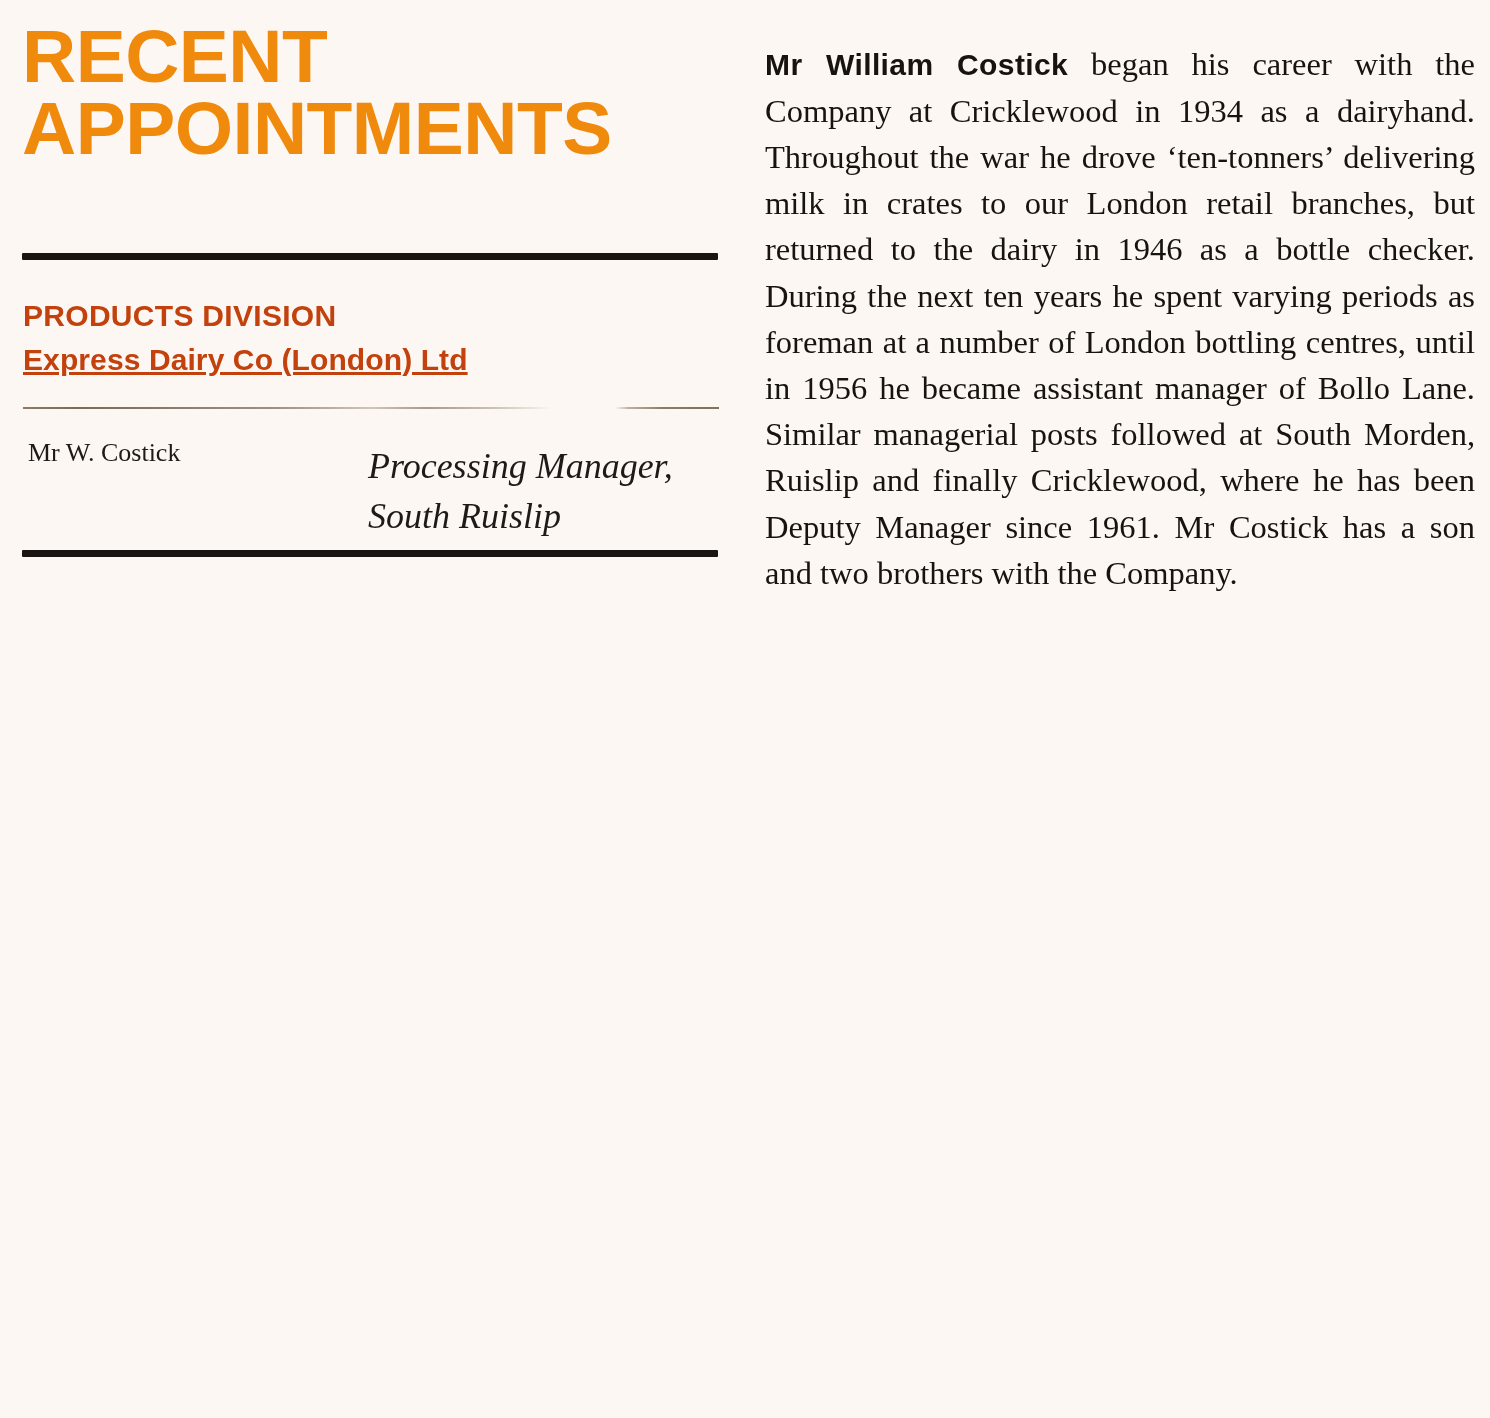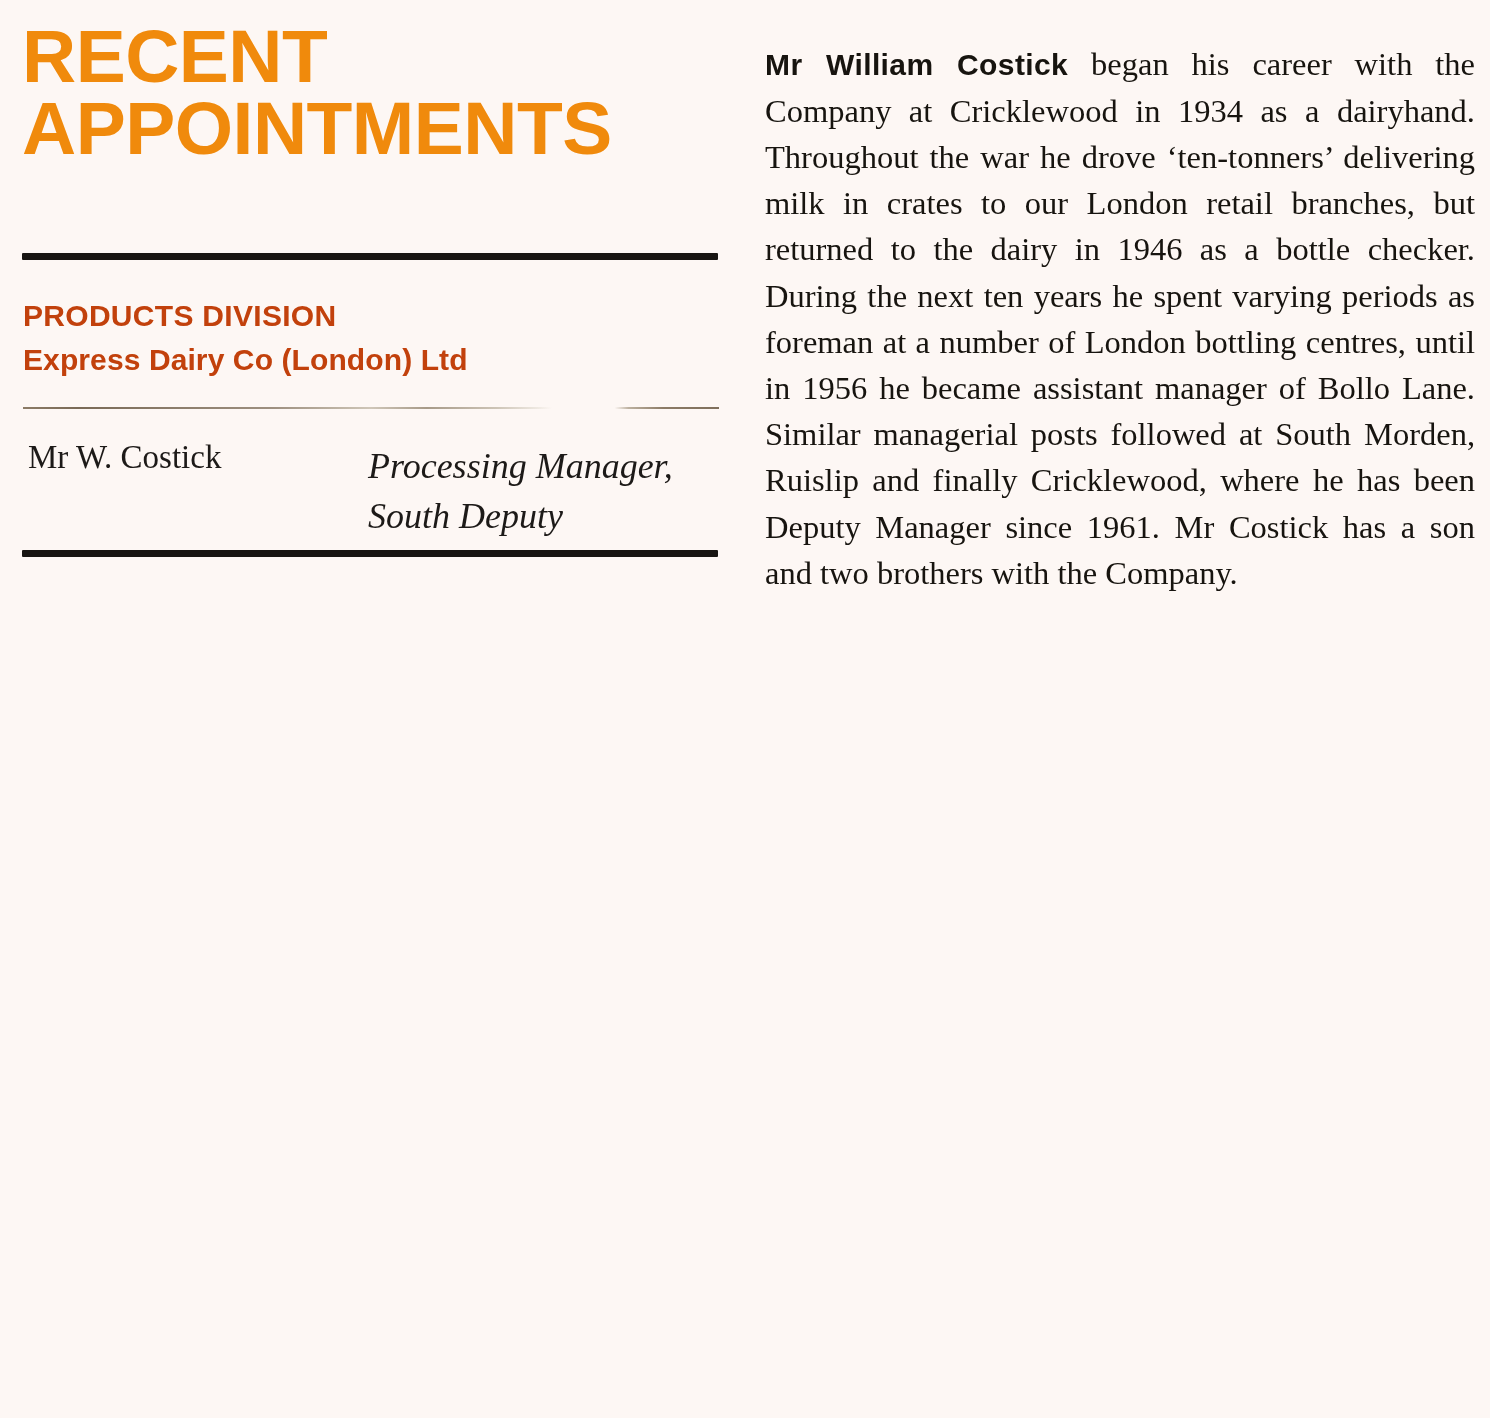--- a/index.html
+++ b/index.html
@@ -63,21 +63,21 @@
     top: 294px;
     width: 700px;
     font-family: "Liberation Sans", sans-serif;
     font-weight: bold;
     font-size: 30px;
     line-height: 1.45;
     letter-spacing: 0.3px;
     color: #c2410c;
   }
   .division .div-line { display: block; white-space: nowrap; }
-  .division .div-line.company { letter-spacing: 0.1px; }
+  .division .div-line.company { letter-spacing: 0.1px; text-decoration: underline; }
 
   .rule-thin {
     position: absolute;
     left: 23px;
     top: 407px;
     width: 696px;
     height: 2px;
     background: linear-gradient(
       to right,
       #8c7b66 0%,
@@ -100,21 +100,21 @@
     position: absolute;
     left: 0;
     top: 438px;
     width: 740px;
   }
   .appt-name {
     position: absolute;
     left: 28px;
     top: 0;
     font-family: "Liberation Serif", serif;
-    font-size: 33px;
+    font-size: 26px;
     line-height: 1.18;
     color: #1d1a18;
     white-space: nowrap;
   }
   .appt-title {
     position: absolute;
     left: 368px;
     top: 4px;
     width: 340px;
     font-family: "Liberation Serif", serif;
@@ -182,21 +182,21 @@
       <span class="div-line">PRODUCTS DIVISION</span>
       <span class="div-line company">Express Dairy Co (London) Ltd</span>
     </div>
 
     <div class="rule-thin"></div>
 
     <div class="appointment-row">
       <div class="appt-name">Mr W. Costick</div>
       <div class="appt-title">
         <span class="title-line">Processing Manager,</span>
-        <span class="title-line">South Deputy</span>
+        <span class="title-line">South Ruislip</span>
       </div>
     </div>
 
     <div class="rule-thick-bottom"></div>
   </div>
 
   <div class="right-col">
 
     <p class="bio"><span class="leadin">Mr William Costick</span><span> began his career with the Company at Cricklewood in 1934 as a dairyhand. Throughout the war he drove ‘ten-tonners’ delivering milk in crates to our London retail branches, but returned to the dairy in 1946 as a bottle checker. During the next ten years he spent varying periods as foreman at a number of London bottling centres, until in 1956 he became assistant manager of Bollo Lane. Similar managerial posts followed at South Morden, Ruislip and finally Cricklewood, where he has been Deputy Manager since 1961. Mr Costick has a son and two brothers with the Company.</span></p>
 

